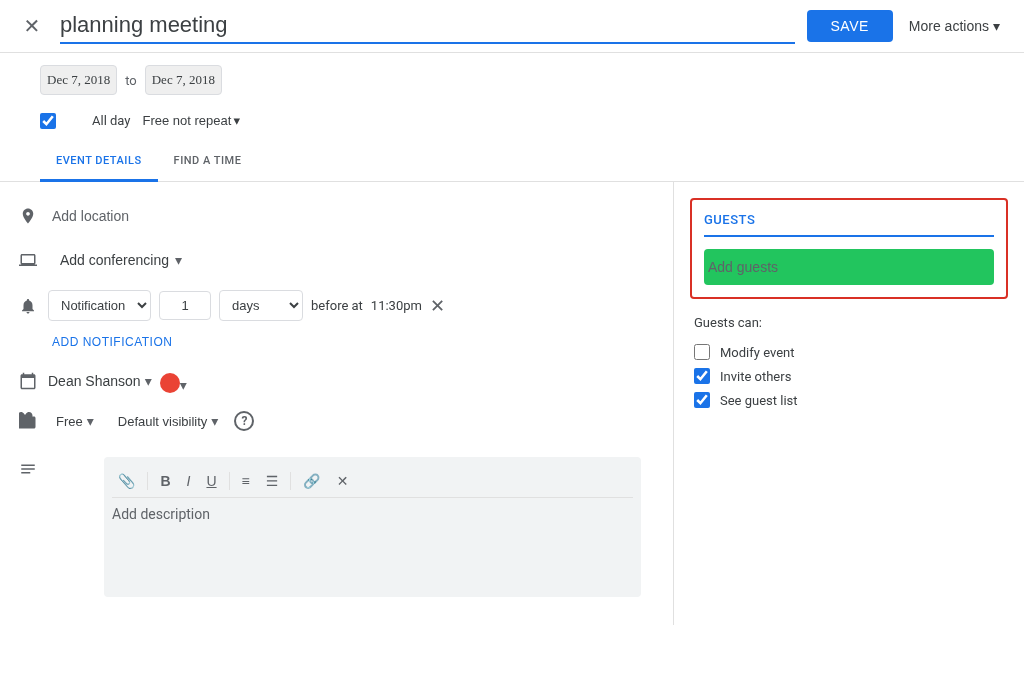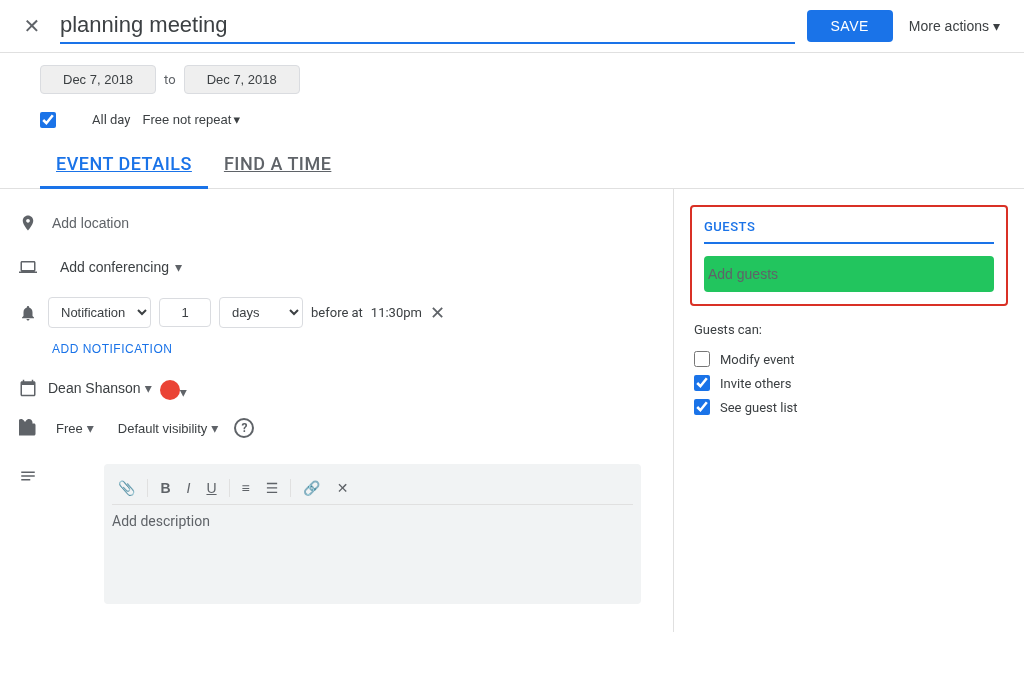--- a/index.html
+++ b/index.html
@@ -35,43 +35,42 @@
     }
     .more-actions-btn {
       background: none; border: none; cursor: pointer; color: #3c4043; font-size: 14px;
       display: flex; align-items: center; gap: 4px; padding: 8px;
     }
 
     .date-row {
       display: flex; align-items: center; gap: 8px; padding: 12px 40px;
     }
     .date-chip {
-      border: 1px solid #dadce0; border-radius: 4px; padding: 6px 22px;
-      cursor: pointer; font-size: 13px; color: #3c4043;
+      border: 1px solid #dadce0; border-radius: 4px; padding: 6px 6px;
+      cursor: pointer; font-size: 13px; color: #3c4043; font-family: Liberation Serif, serif;
     }
     .date-to { color: #5f6368; font-size: 13px; }
 
     .allday-row {
       display: flex; align-items: center; gap: 8px; padding: 4px 40px 12px;
     }
     .checkbox { width: 16px; height: 16px; accent-color: #1a73e8; cursor: pointer; }
     .allday-label { font-size: 13px; color: #3c4043; margin-left: 28px; }
     .repeat-dropdown {
       background: none; border: none; font-size: 13px; color: #3c4043; cursor: pointer;
       display: flex; align-items: center; gap: 2px; padding: 2px 4px;
     }
 
     .tabs-row {
       display: flex; border-bottom: 1px solid #e0e0e0; padding: 0 40px;
     }
     .tab {
-      padding: 12px 16px; font-size: 18px; font-weight: 500; cursor: pointer;
+      padding: 12px 16px; font-size: 11px; font-weight: 500; cursor: pointer;
       letter-spacing: 0.5px; color: #5f6368; border-bottom: 3px solid transparent;
       margin-bottom: -1px;
-      text-decoration: underline;
     }
     .tab.active { color: #1a73e8; border-bottom-color: #1a73e8; }
 
     .main-content {
       display: flex; gap: 0;
     }
 
     .event-details {
       flex: 1;
       padding: 12px 0;

